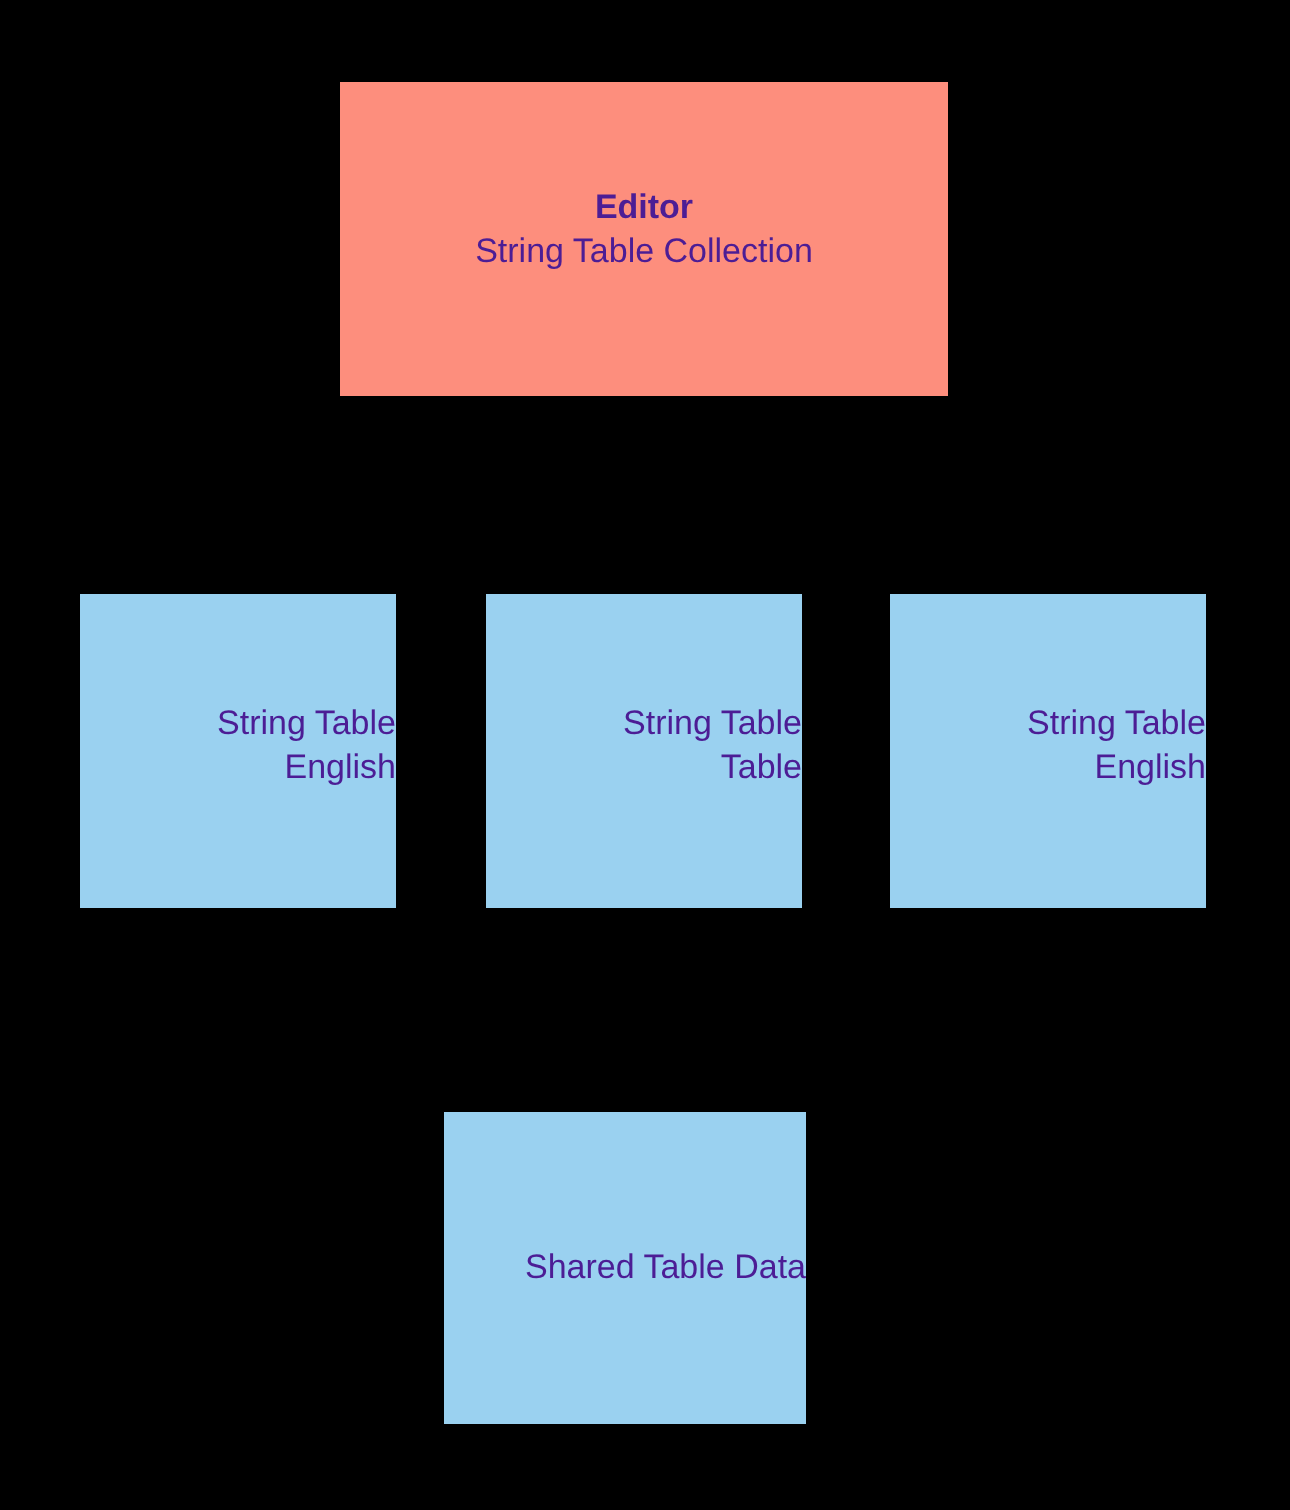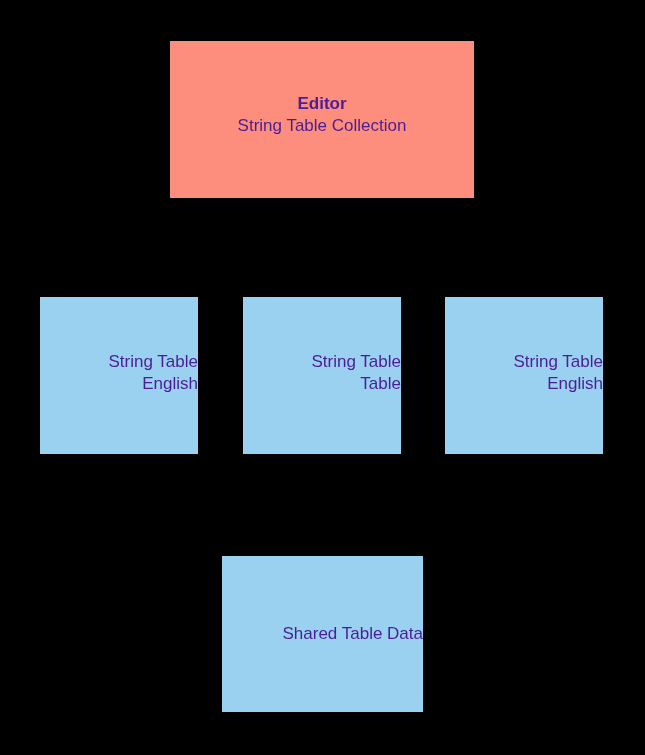--- a/index.html
+++ b/index.html
@@ -33,21 +33,21 @@
   #node-editor {
     left: 170px; top: 41px; width: 304px; height: 157px;
     padding-bottom: 10px; 
   }
   #node-editor .line1 { font-weight: bold; }
 
   #node-english  { left: 40px;  top: 297px; width: 158px; height: 157px; padding-bottom: 5px; }
   #node-french   { left: 243px; top: 297px; width: 158px; height: 157px; padding-bottom: 5px; }
   #node-japanese { left: 445px; top: 297px; width: 158px; height: 157px; padding-bottom: 5px; }
 
-  #node-shared   { left: 222px; top: 556px; width: 201px; height: 156px; }
+  #node-shared   { left: 222px; top: 556px; width: 181px; height: 156px; }
 </style>
 </head>
 <body>
 
 <div class="canvas">
 
   <div class="node node--salmon" id="node-editor">
     <span class="line1">Editor</span>
     <span class="line2">String Table Collection</span>
   </div>

